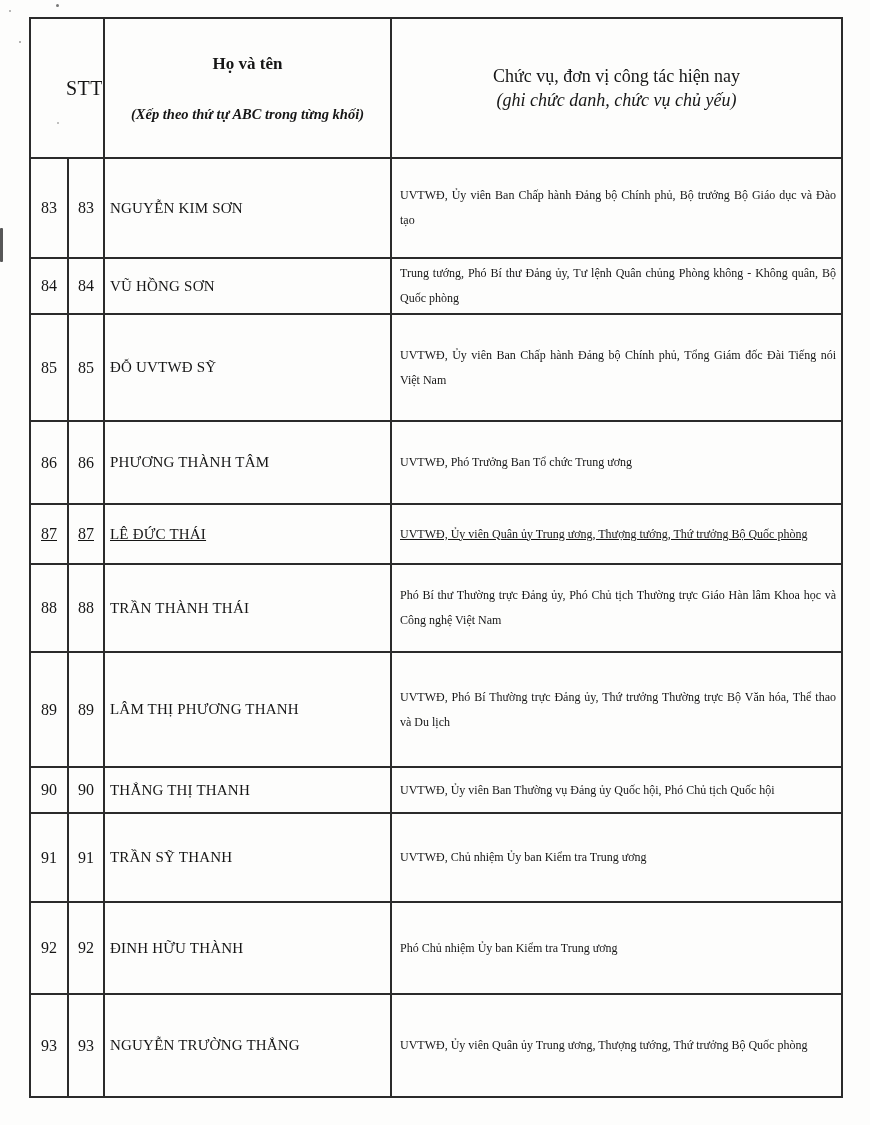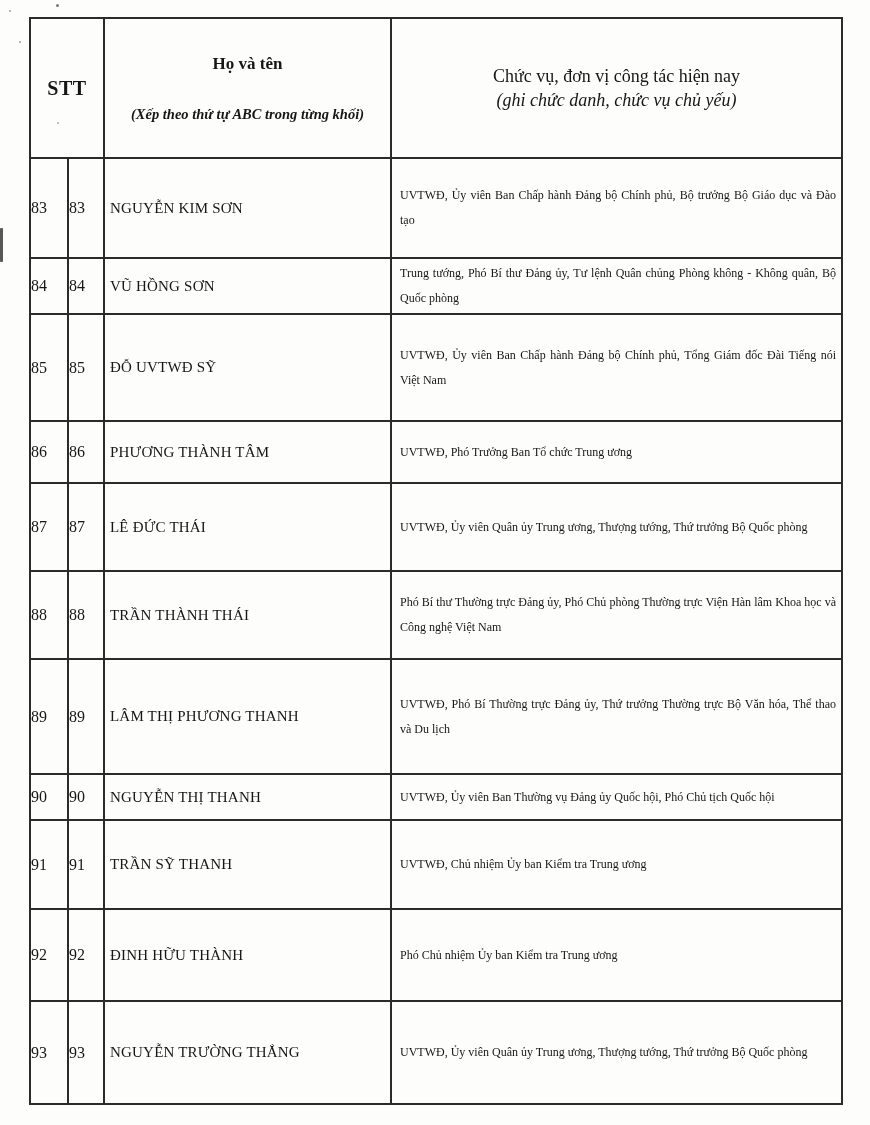--- a/index.html
+++ b/index.html
@@ -53,22 +53,22 @@
 
   
   col.c-no1 { width: 38px; }
   col.c-no2 { width: 36px; }
   col.c-name { width: 287px; }
   col.c-pos { width: 451px; }
 
   
   tr.hdr { height: 140px; }
   td.h-stt {
-    text-align: center;
-    font-weight: 700;
+    text-align: right;
+    font-weight: 400;
     font-size: 20px;
     letter-spacing: .5px;
     border-radius: 20px;
   }
   td.h-name .h-stack {
     display: flex;
     flex-direction: column;
     align-items: center;
     justify-content: center;
     gap: 32px;
@@ -96,40 +96,41 @@
     font-weight: 400;
     font-size: 18px;
   }
   .h-pos-sub {
     font-style: italic;
     font-size: 18px;
   }
 
   
   td.num {
+    text-align: center;
     font-size: 16px;
     margin-top: 16px;
   }
   td.name {
     padding-left: 5px;
     font-size: 15px;
     letter-spacing: .2px;
   }
   td.pos {
     padding: 2px 5px 2px 8px;
     font-size: 12px;
     line-height: 25px;
     text-align: justify;
   }
   
   tr.r0  { height: 100px; }
   tr.r1  { height: 50px;  }
   tr.r2  { height: 107px; }
-  tr.r3  { height: 62px;  }
-  tr.r4  { height: 88px;  }
+  tr.r3  { height: 83px;  }
+  tr.r4  { height: 60px; text-decoration: underline;  }
   tr.r5  { height: 88px;  }
   tr.r6  { height: 115px; }
   tr.r7  { height: 46px;  }
   tr.r8  { height: 89px;  }
   tr.r9  { height: 92px;  }
   tr.r10 { height: 103px; }
 </style>
 </head>
 <body>
 
@@ -195,32 +196,32 @@
     <tr class="r4">
       <td class="num">87</td>
       <td class="num">87</td>
       <td class="name">LÊ ĐỨC THÁI</td>
       <td class="pos">UVTWĐ, Ủy viên Quân ủy Trung ương, Thượng tướng, Thứ trưởng Bộ Quốc phòng</td>
     </tr>
     <tr class="r5">
       <td class="num">88</td>
       <td class="num">88</td>
       <td class="name">TRẦN THÀNH THÁI</td>
-      <td class="pos">Phó Bí thư Thường trực Đảng ủy, Phó Chủ phòng Thường trực Viện Hàn lâm Khoa học và Công nghệ Việt Nam</td>
+      <td class="pos">Phó Bí thư Thường trực Đảng ủy, Phó Chủ tịch Thường trực Giáo Hàn lâm Khoa học và Công nghệ Việt Nam</td>
     </tr>
     <tr class="r6">
       <td class="num">89</td>
       <td class="num">89</td>
       <td class="name">LÂM THỊ PHƯƠNG THANH</td>
       <td class="pos">UVTWĐ, Phó Bí Thường trực Đảng ủy, Thứ trưởng Thường trực Bộ Văn hóa, Thể thao và Du lịch</td>
     </tr>
     <tr class="r7">
       <td class="num">90</td>
       <td class="num">90</td>
-      <td class="name">NGUYỄN THỊ THANH</td>
+      <td class="name">THẮNG THỊ THANH</td>
       <td class="pos">UVTWĐ, Ủy viên Ban Thường vụ Đảng ủy Quốc hội, Phó Chủ tịch Quốc hội</td>
     </tr>
     <tr class="r8">
       <td class="num">91</td>
       <td class="num">91</td>
       <td class="name">TRẦN SỸ THANH</td>
       <td class="pos">UVTWĐ, Chủ nhiệm Ủy ban Kiểm tra Trung ương</td>
     </tr>
     <tr class="r9">
       <td class="num">92</td>

